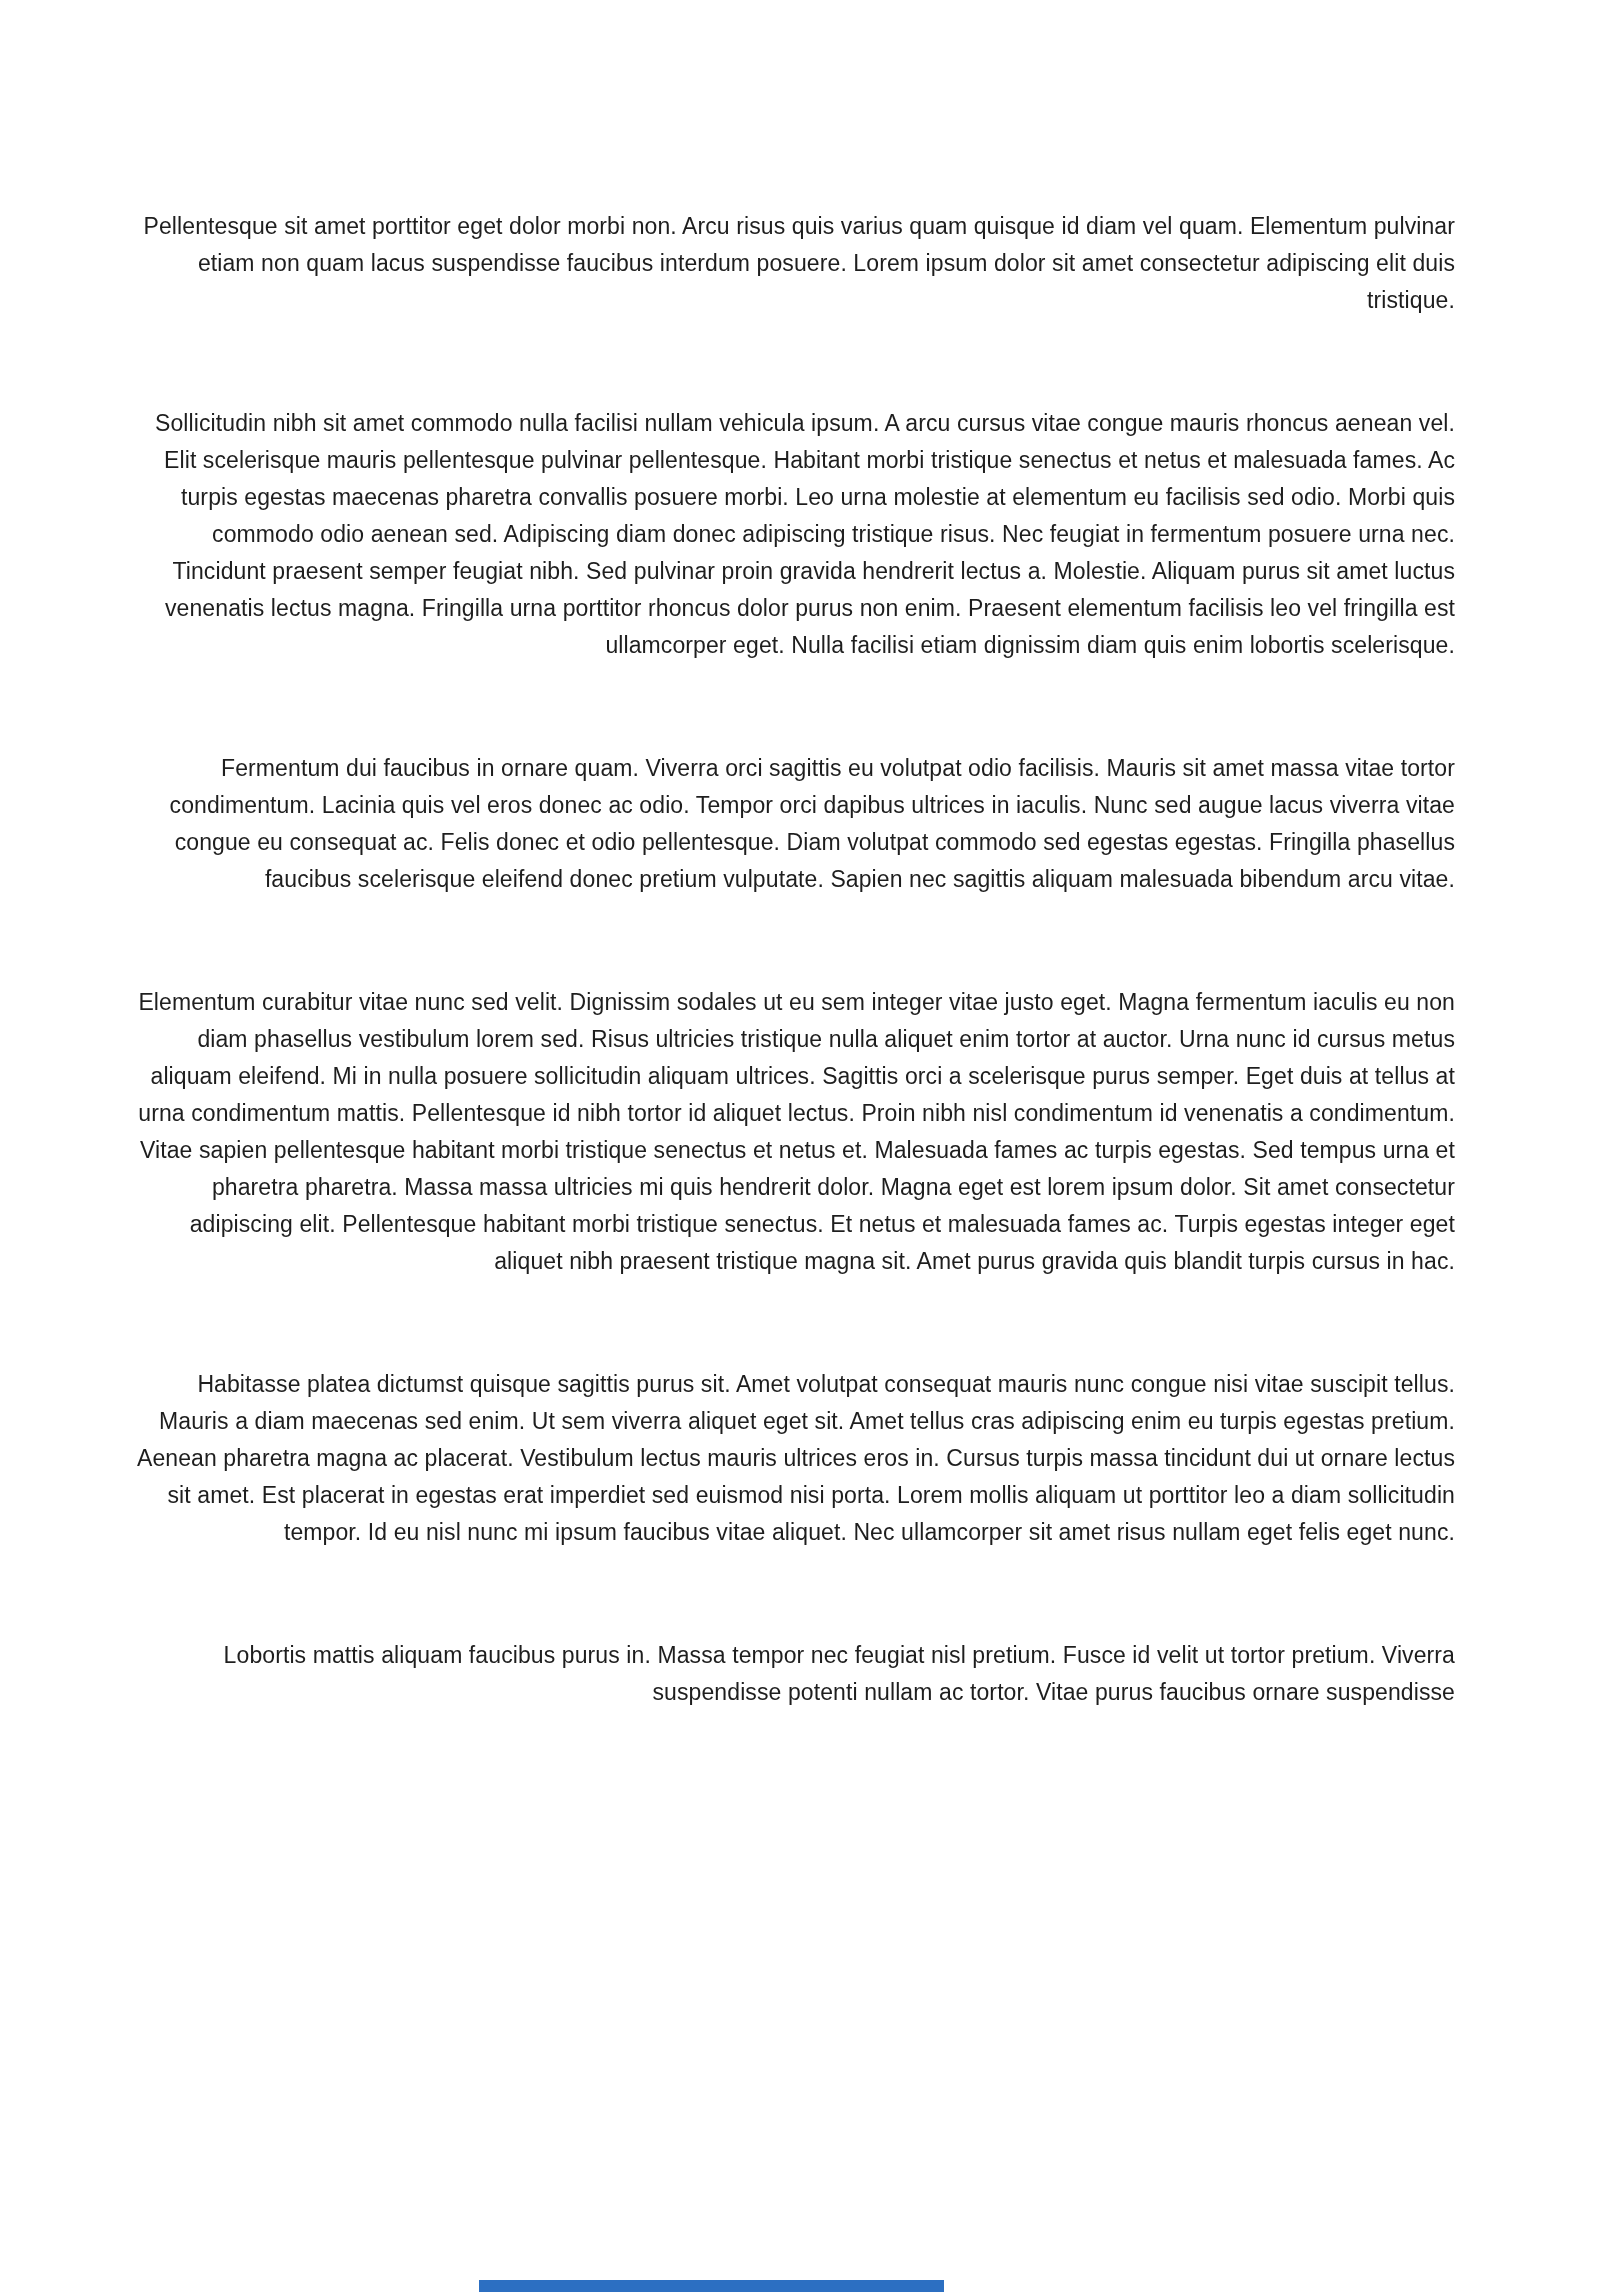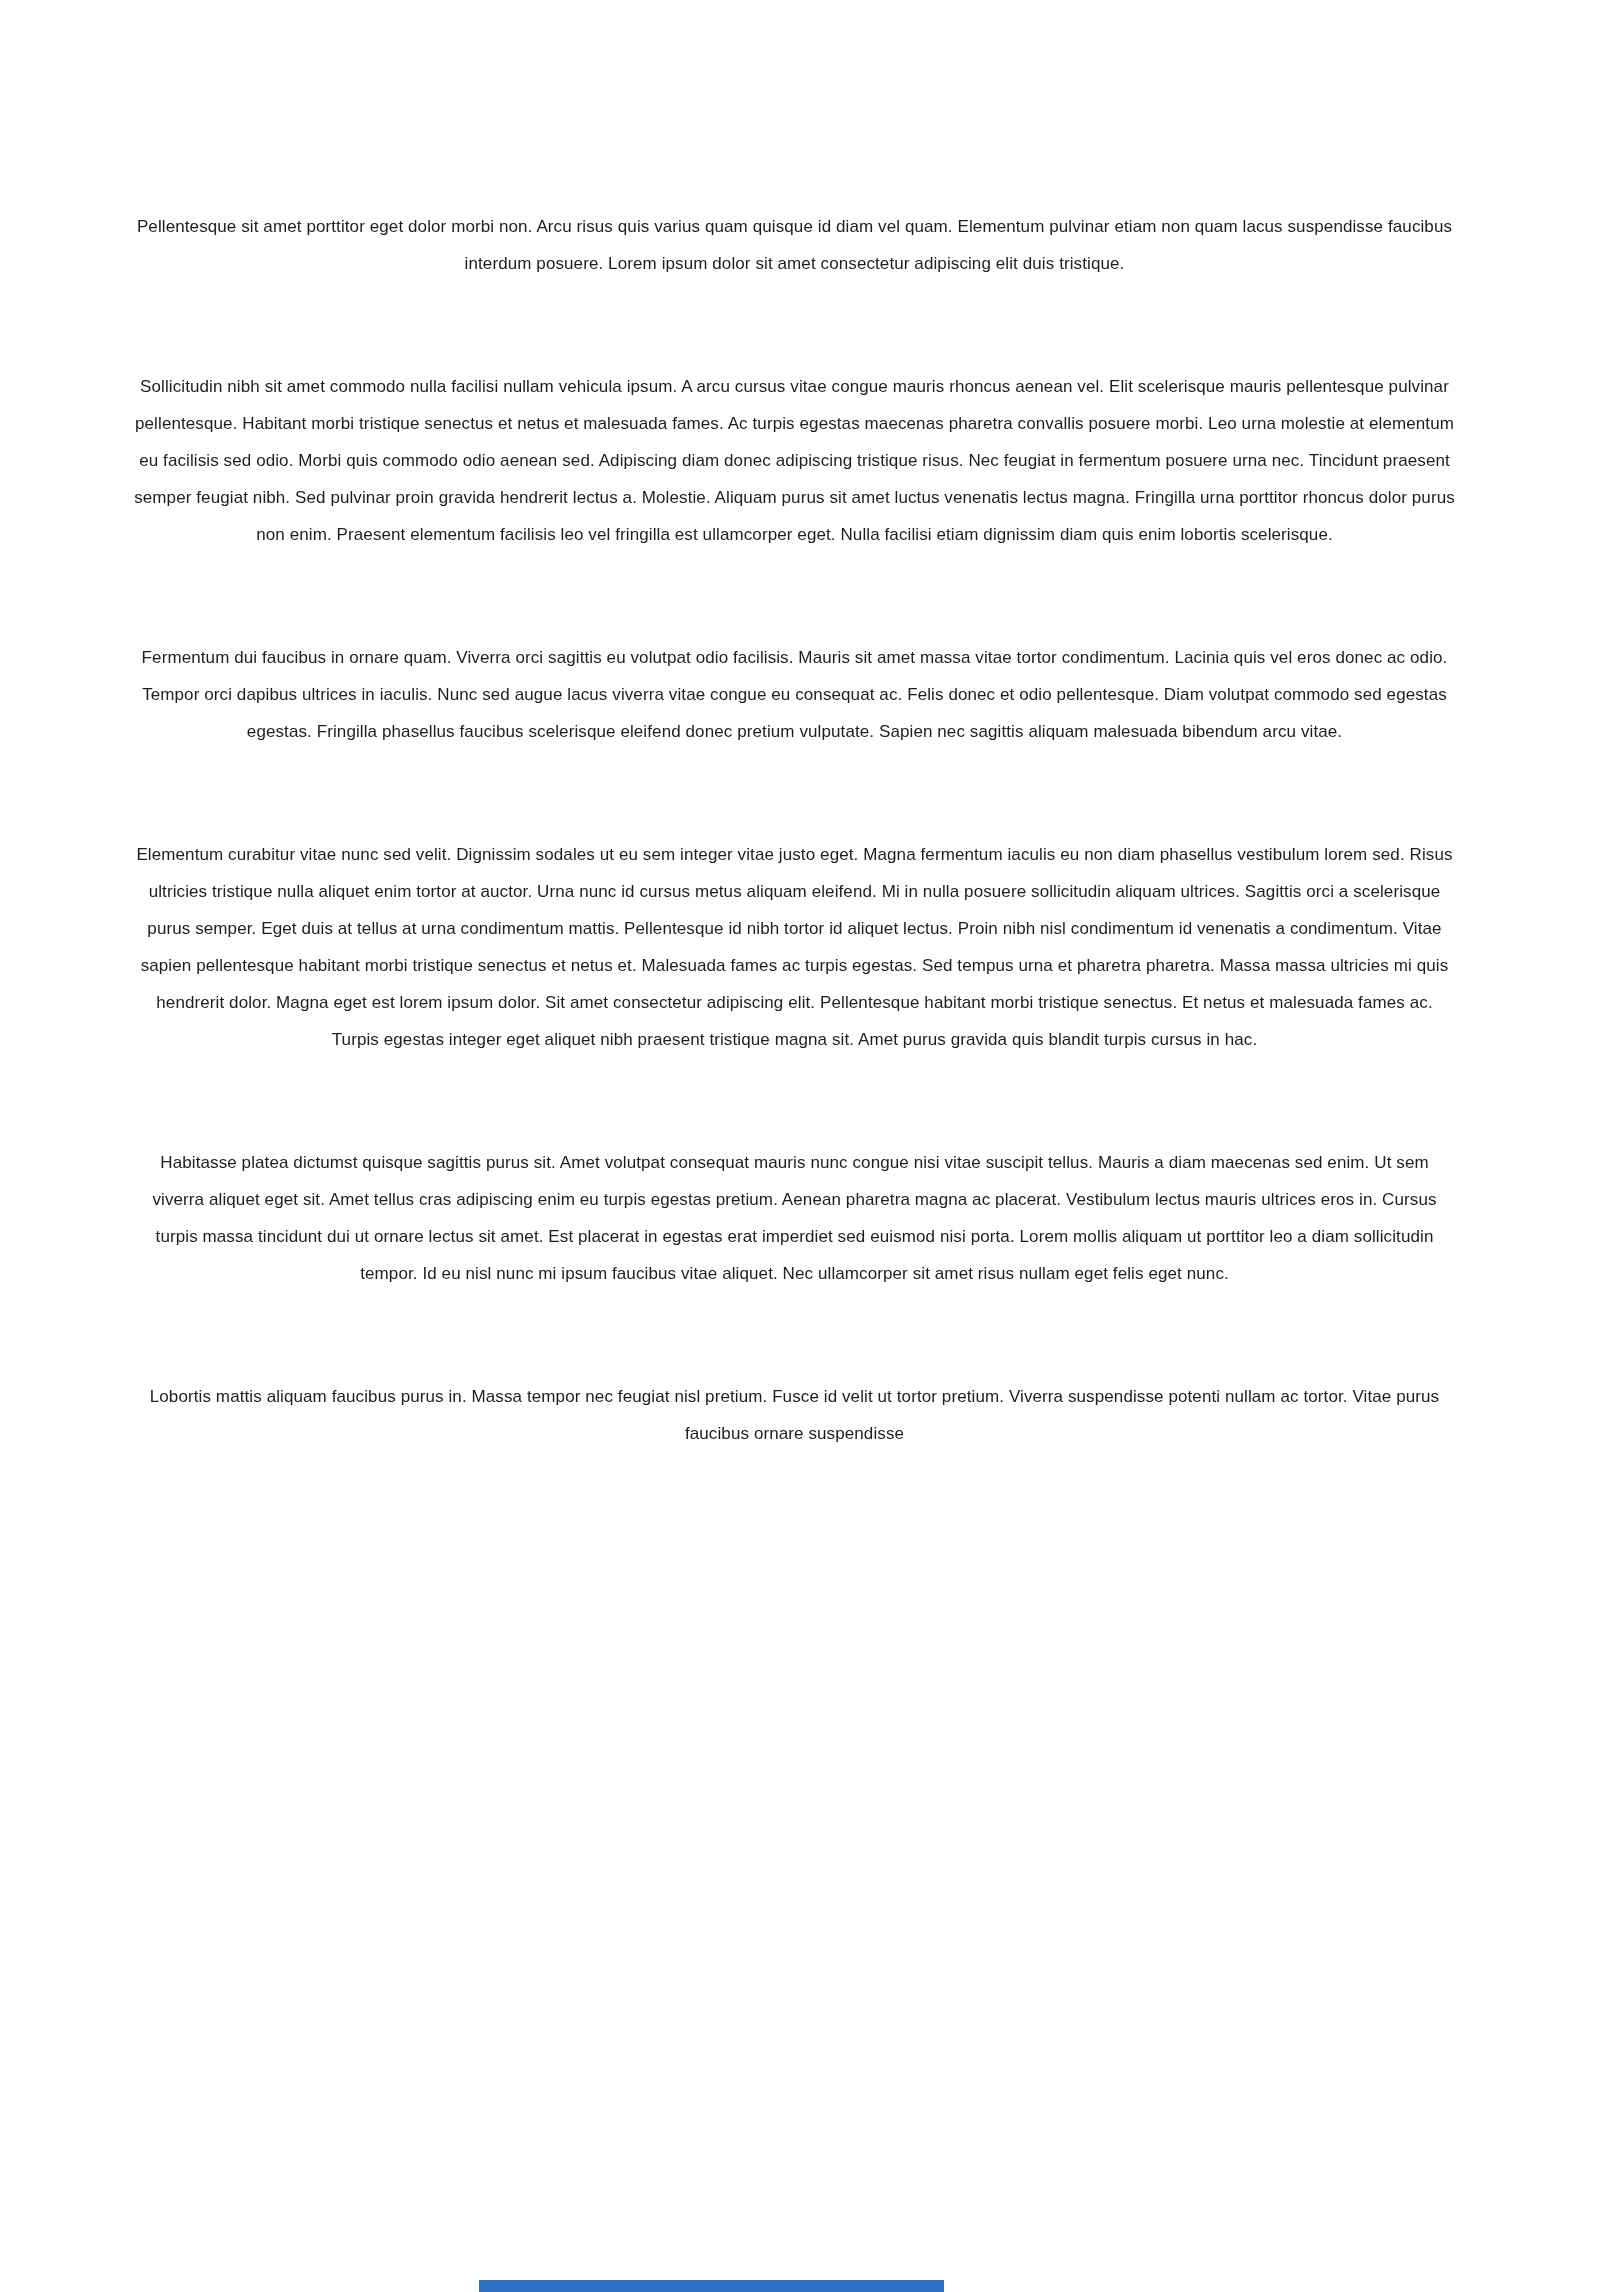--- a/index.html
+++ b/index.html
@@ -20,26 +20,26 @@
   }
 
   .content {
     position: absolute;
     top: 208px;
     left: 134px;
     width: 1321px;
   }
 
   .content p {
-    font-size: 17px;
+    font-size: 23px;
     line-height: 37px;
     color: #1e1e1e;
     letter-spacing: 0.1px;
     margin-bottom: 86px;
-    text-align: center;
+    text-align: right;
   }
 
   .content p:last-child {
     margin-bottom: 4px;
   }
 
   .bottom-bar {
     position: absolute;
     left: 479px;
     bottom: 0;

